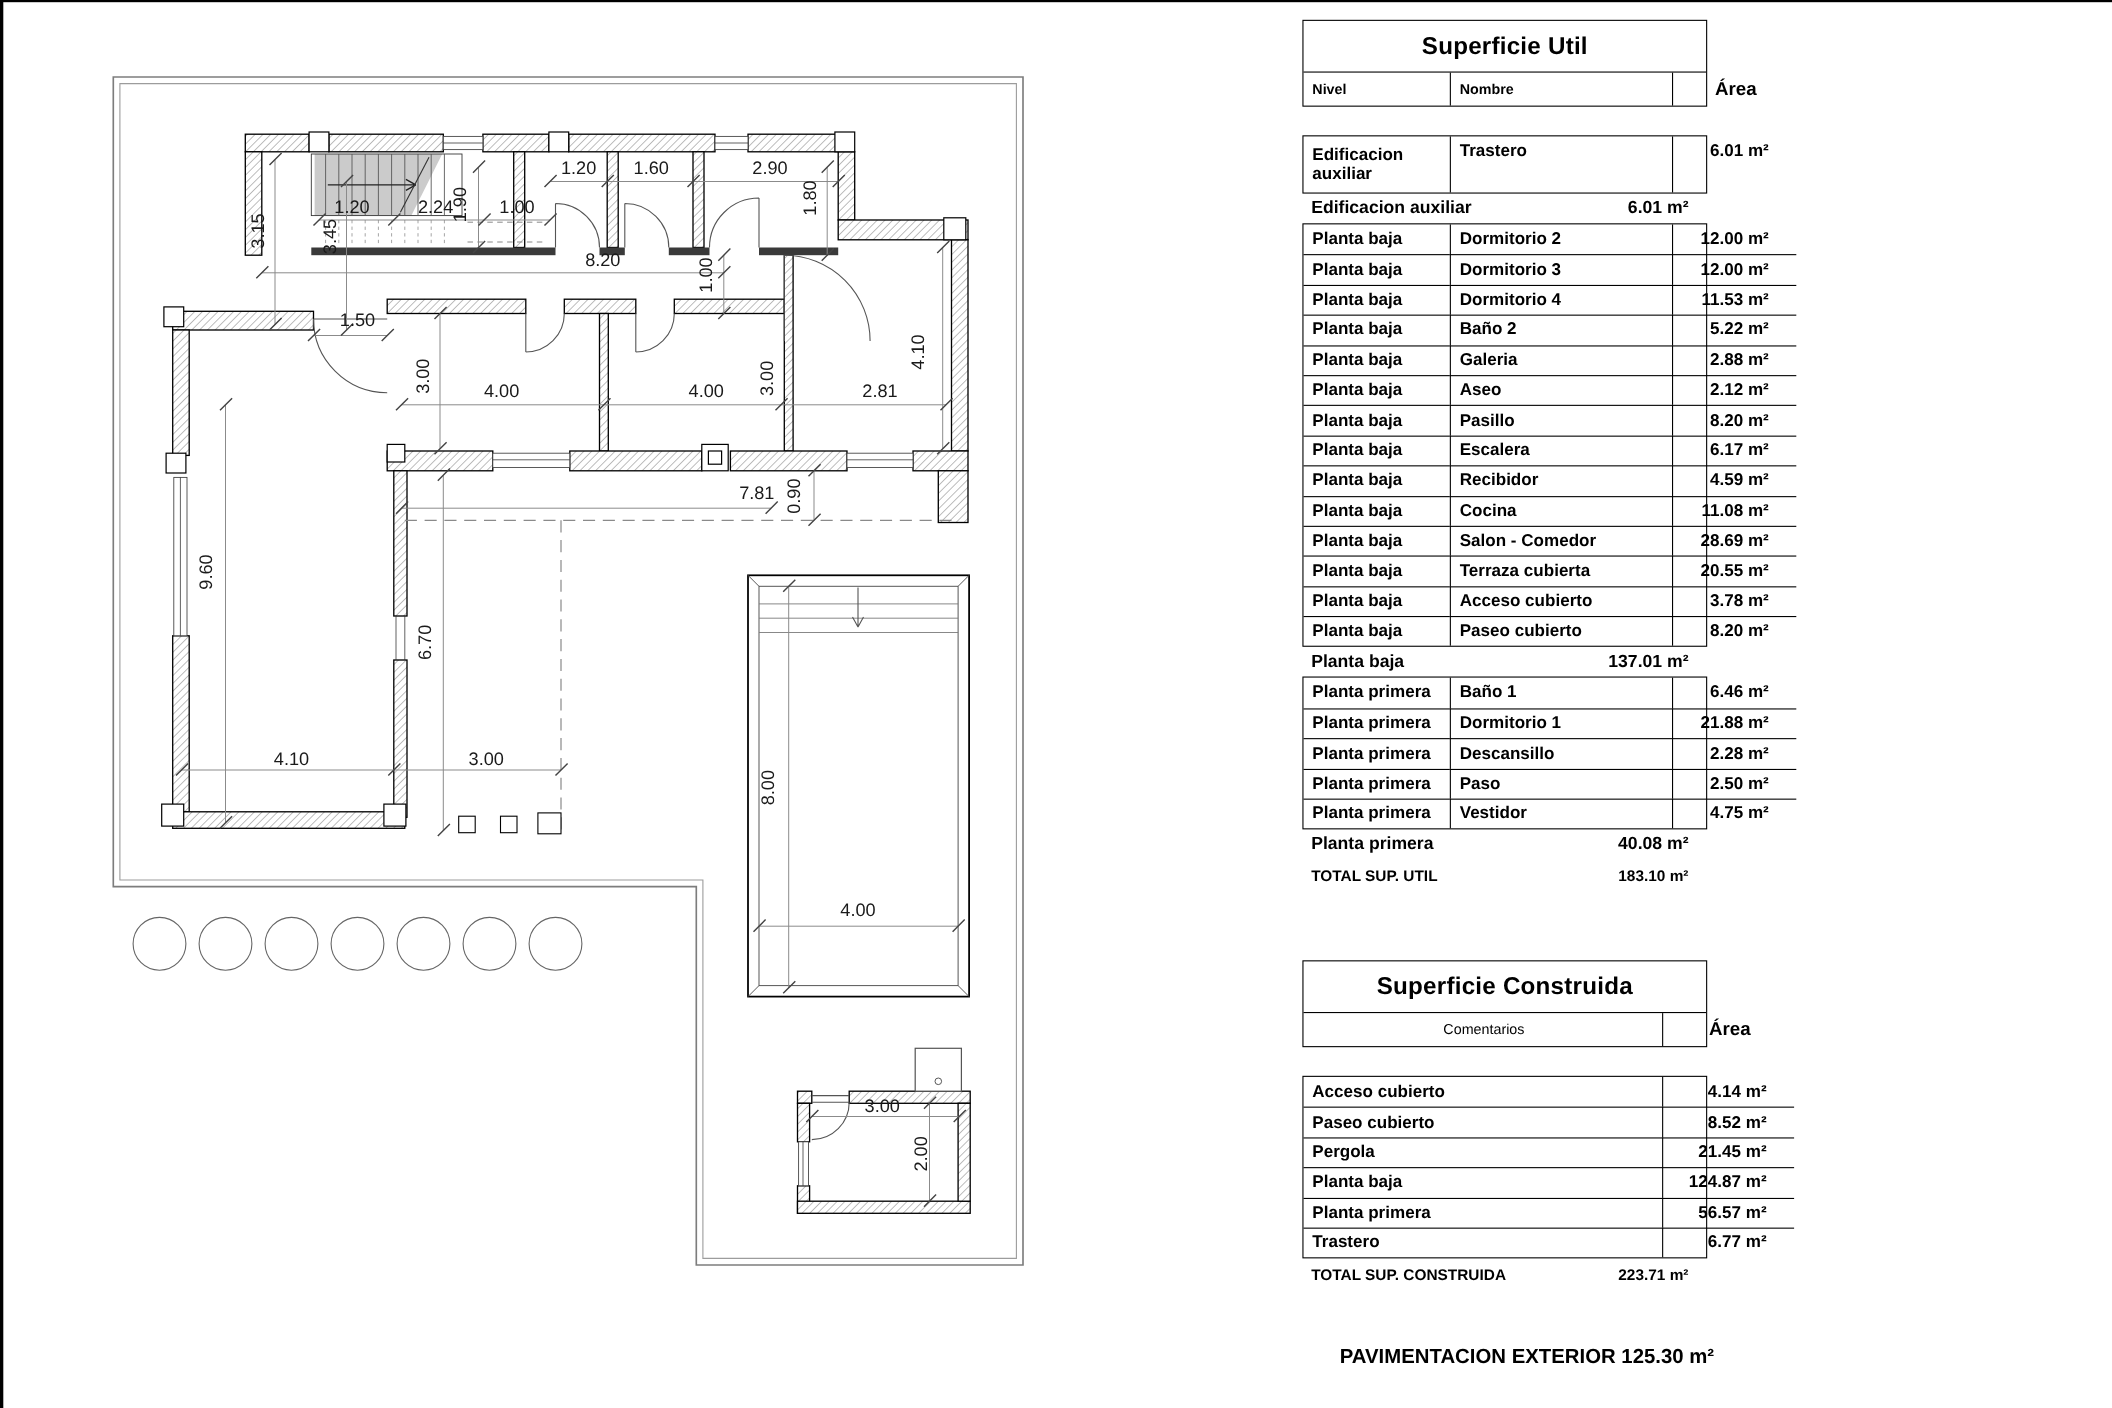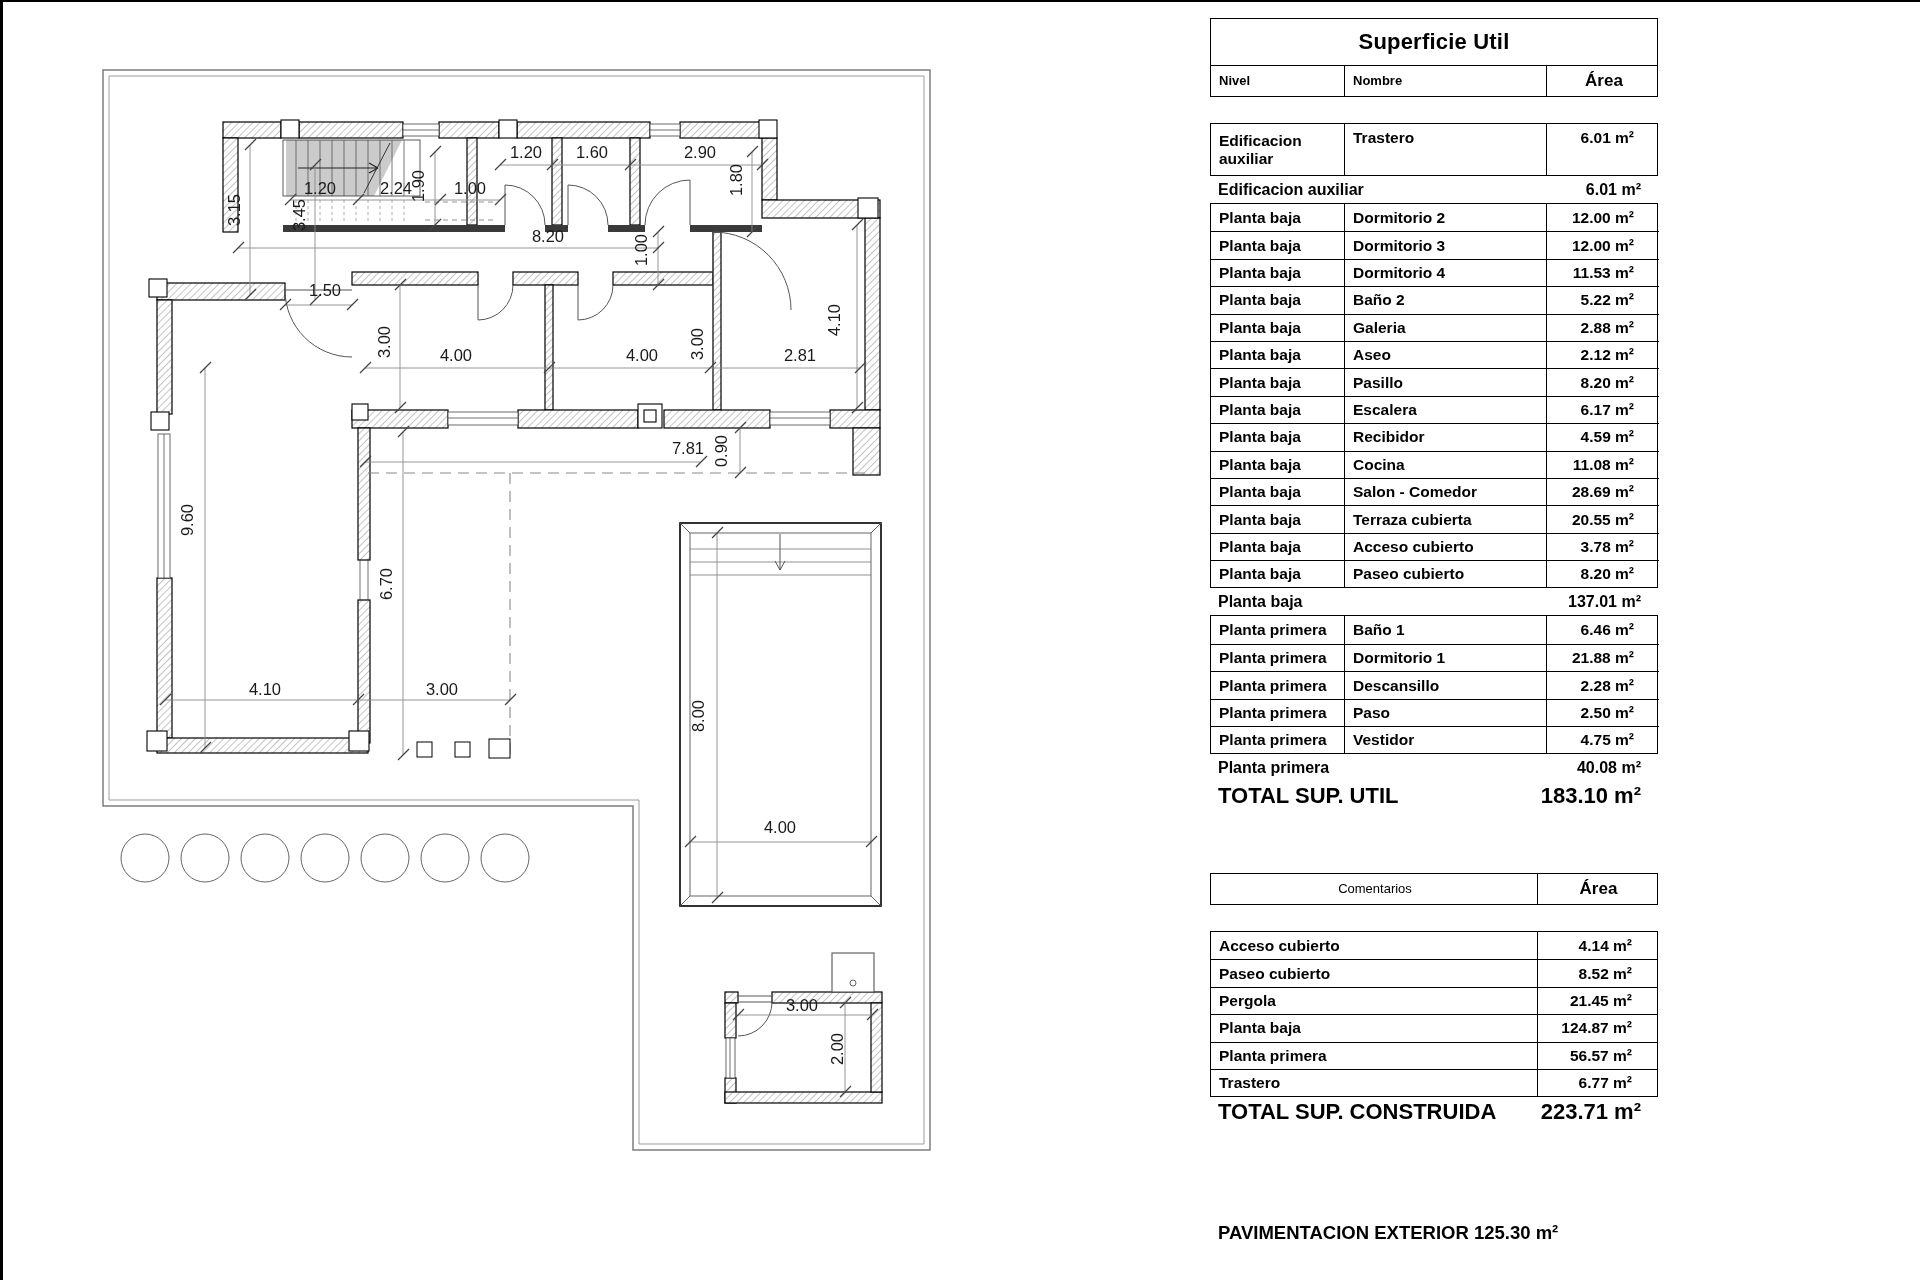--- a/index.html
+++ b/index.html
@@ -1,39 +1,39 @@
 <!DOCTYPE html>
 <html><head>
 <meta charset="utf-8">
 <style>
   html,body{margin:0;padding:0;background:#fff}
   body{width:1920px;height:1280px;position:relative;overflow:hidden;
        font-family:"Liberation Sans",sans-serif;color:#000}
   .edge-left{position:absolute;left:0;top:0;width:3px;height:1280px;background:#000}
   .edge-top{position:absolute;left:0;top:0;width:1920px;height:2px;background:#000}
 
-  .tblock{position:absolute;left:1210px;width:448px}
+  .tblock{position:absolute;left:1184px;width:368px}
   .tbox{border:1.6px solid #000;background:#fff}
   .t-title{height:46px;display:flex;align-items:center;justify-content:center;
            font-weight:bold;font-size:22px;letter-spacing:.2px;border-bottom:1.3px solid #000}
   .grid3{display:grid;grid-template-columns:133px 202px 113px}
   .grid2{display:grid;grid-template-columns:326px 120px}
   .hdr{height:30px}
   .cell{display:flex;align-items:center;padding:1px 6px 1px 8px;
         font-weight:bold;font-size:15.5px;line-height:1.15}
   .cell.c2,.cell.c3{border-left:1.15px solid #000}
   .cell.c3{justify-content:flex-end;padding-right:25px}
   .hdr .cell.c3{justify-content:center;padding-right:6px;font-size:17px}
   .hdr .cell{font-size:13px}
   .trow{height:27.4px}
   .trow + .trow .cell{border-top:1.05px solid #000}
   .auxrow{height:51px}
   .sumrow{display:flex;justify-content:space-between;align-items:center;
           height:27px;padding:0 17px 0 8px;font-weight:bold;font-size:16px}
-  .totalrow{height:30px;font-size:22px}
+  .totalrow{height:30px;font-size:14px}
   .hdr-com{justify-content:center;font-weight:normal;font-size:20px;
            font-family:Liberation Sans, sans-serif}
   .footnote{position:absolute;left:1218px;top:1222px;font-weight:bold;font-size:18.5px}
   .gap26{height:26px}
   svg text{font-family:"Liberation Sans",sans-serif}
 </style>
 </head>
 <body>
 
 <div class="edge-left"></div>
@@ -347,20 +347,21 @@
     <span>40.08 m²</span>
   </div>
   <div class="sumrow totalrow">
     <span>TOTAL SUP. UTIL</span>
     <span>183.10 m²</span>
   </div>
 </div>
 
 <div class="tblock" style="top:873px">
   <div class="tbox">
+    <div class="t-title">Superficie Construida</div>
     <div class="grid2 hdr">
       <div class="cell c1 hdr-com">Comentarios</div>
       <div class="cell c3">Área</div>
     </div>
   </div>
 
   <div class="gap26"></div>
 
   <div class="tbox">
     <div class="grid2 trow">

